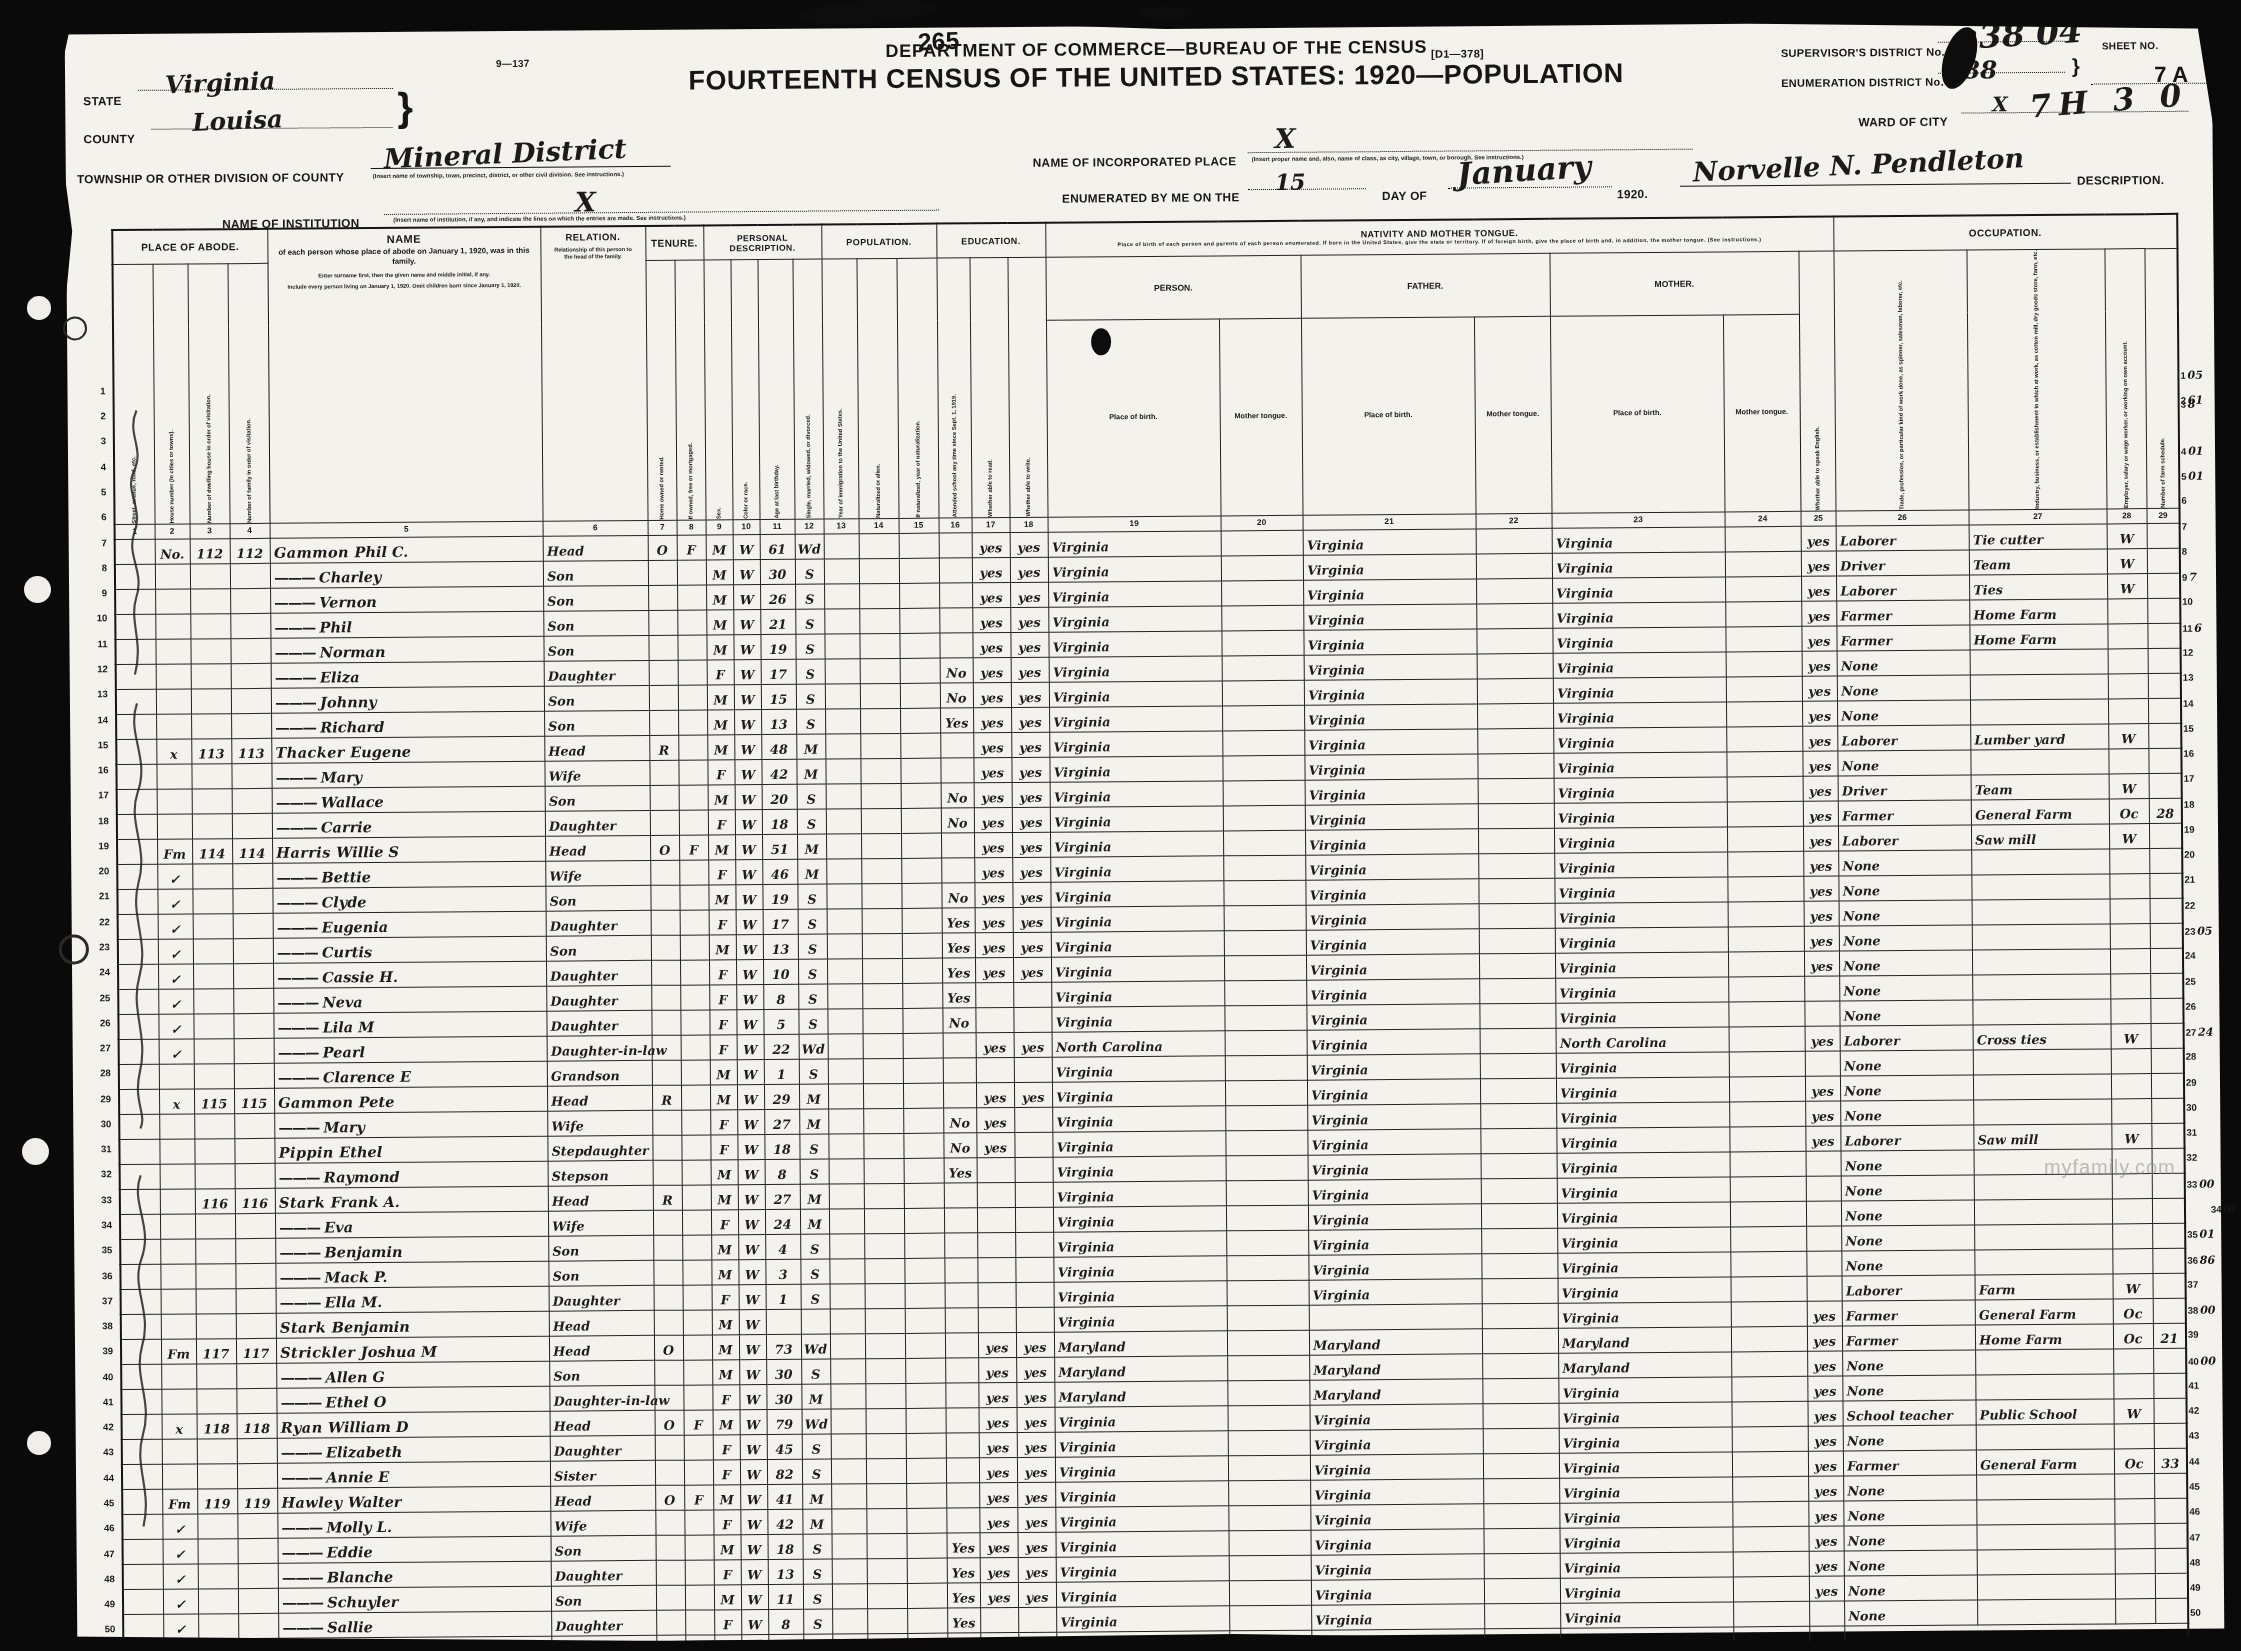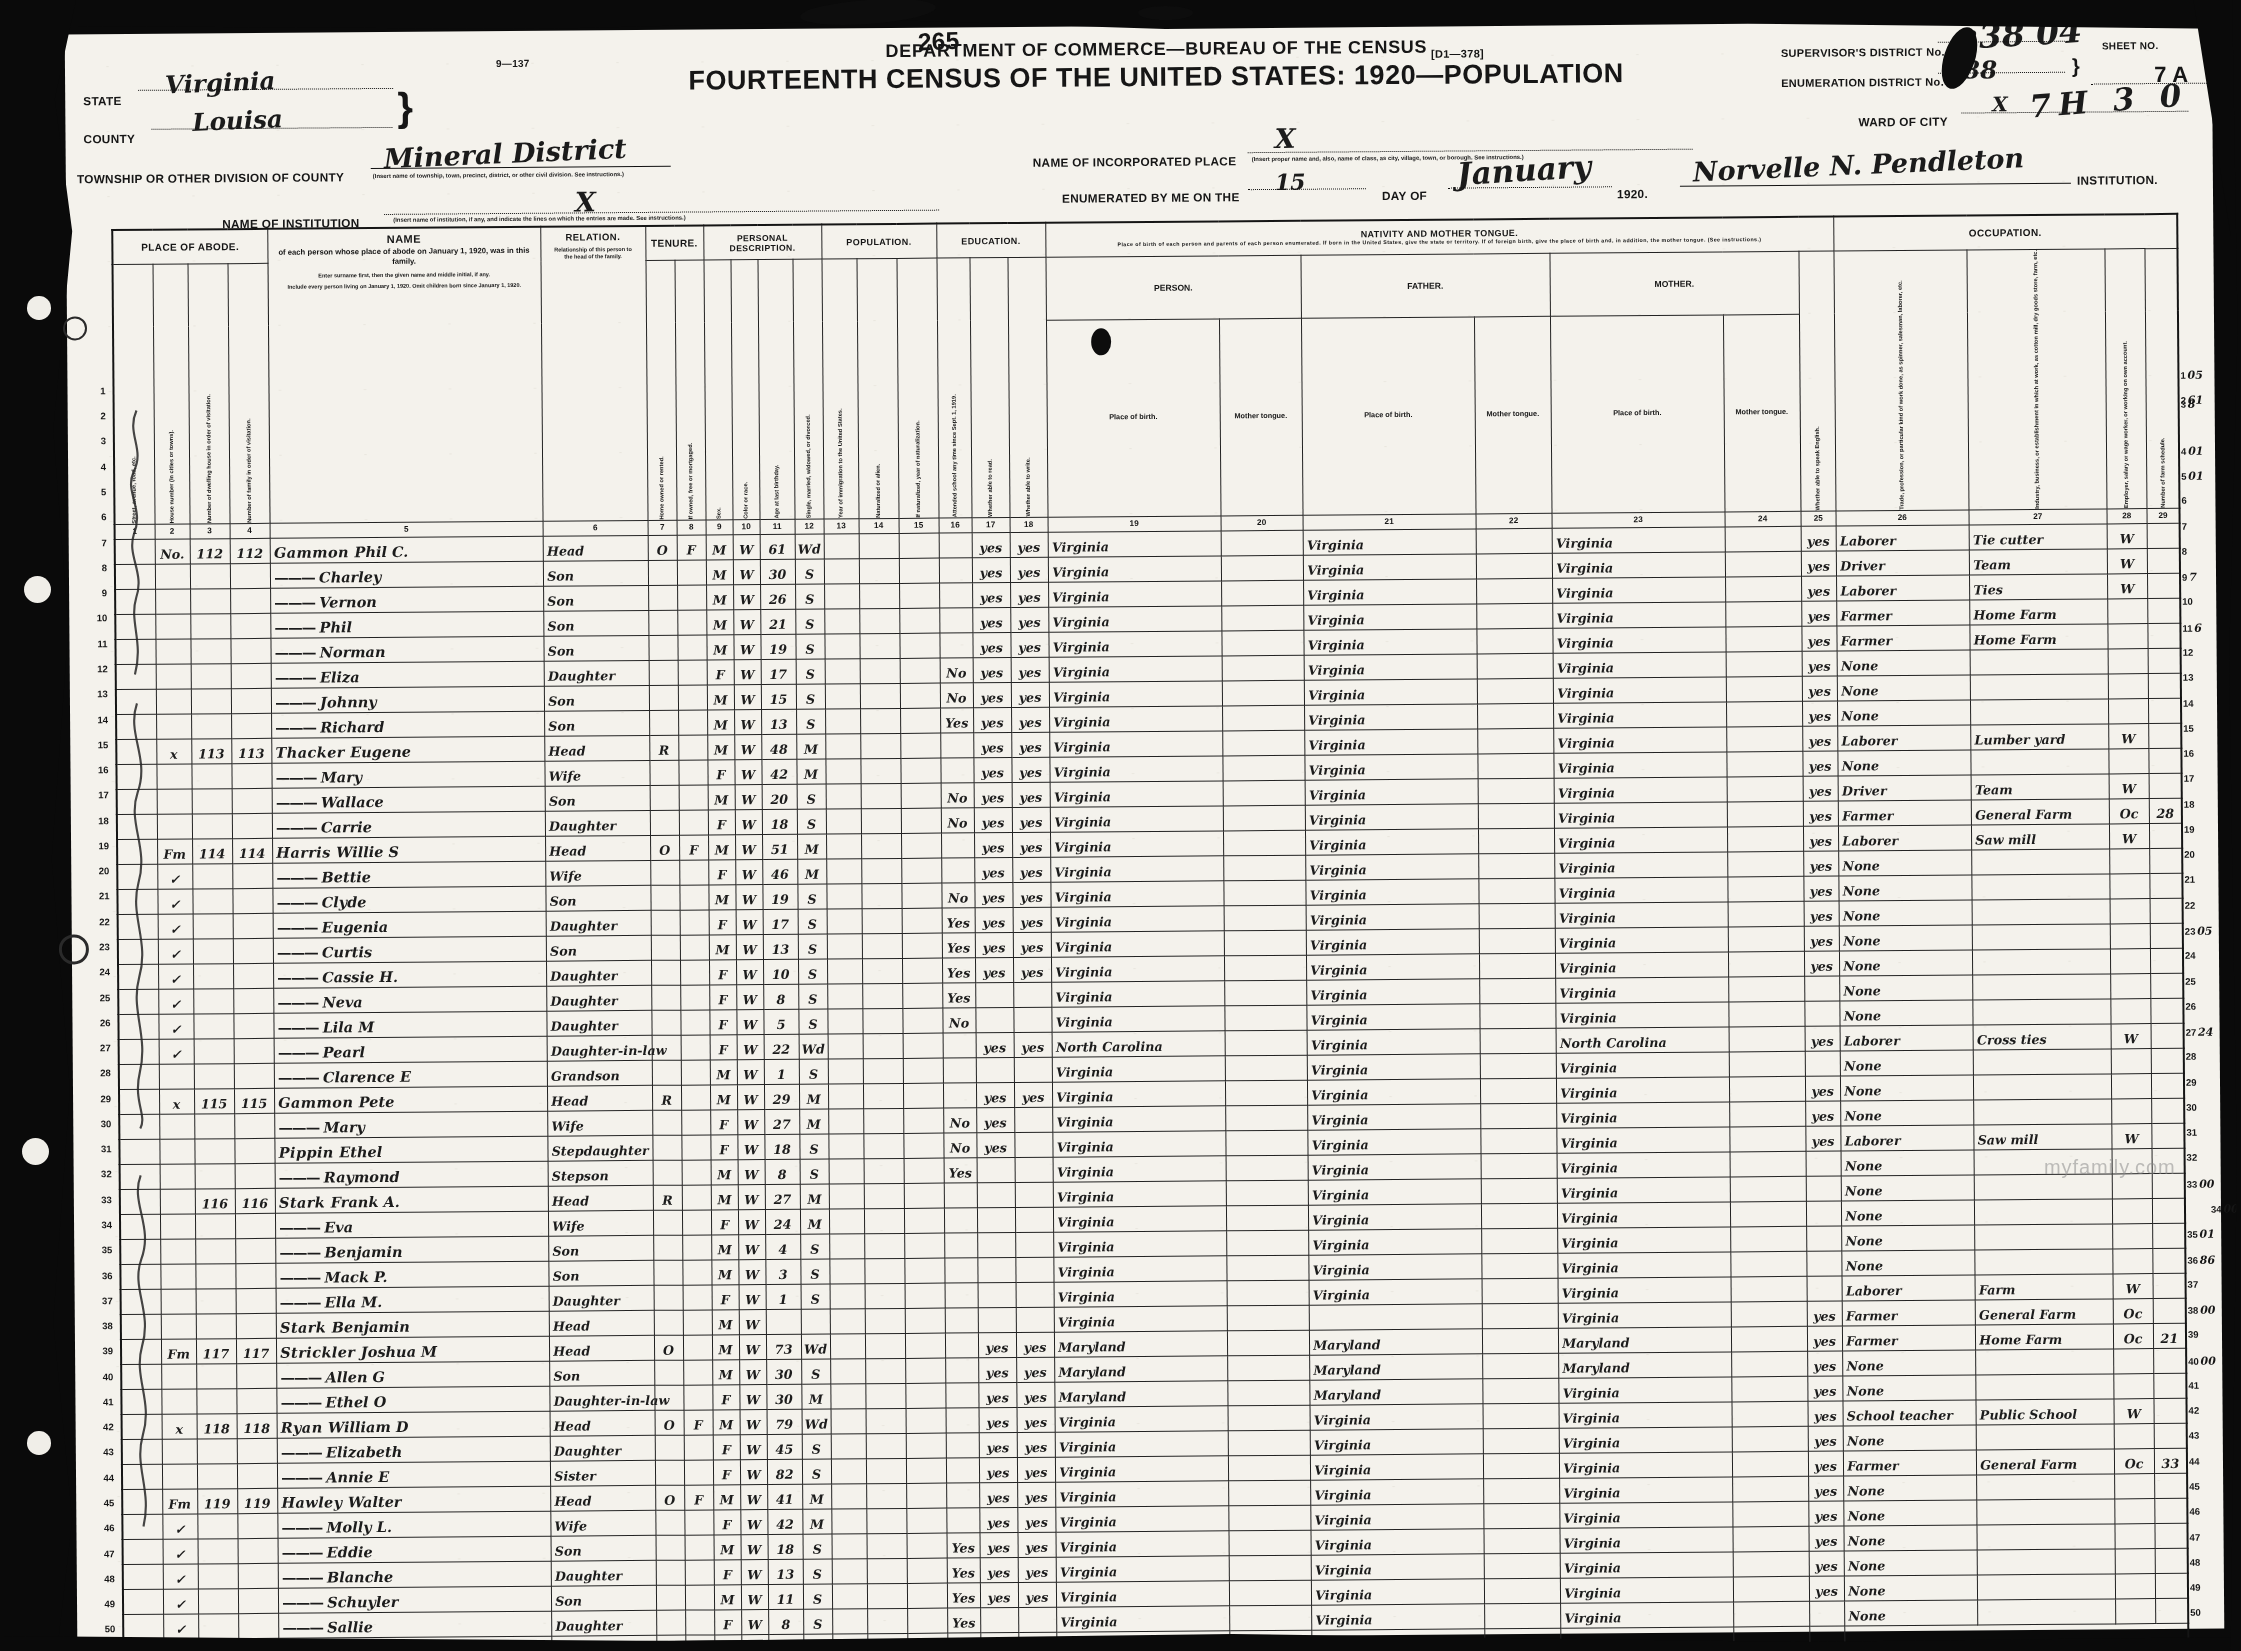--- a/index.html
+++ b/index.html
@@ -113,21 +113,21 @@
     <span class="pr lbl" style="left:996px;top:165px;font-size:11.8px;">ENUMERATED BY ME ON THE</span>
     <span class="pr hw" style="left:1209px;top:144px;font-size:22px;">15</span>
     <span class="pr dotl" style="left:1182px;top:164px;width:118px;"></span>
     <span class="pr lbl" style="left:1316px;top:165px;font-size:11.8px;">DAY OF</span>
     <span class="pr hw" style="left:1391px;top:129px;font-size:31px;transform:rotate(-3deg);">January</span>
     <span class="pr dotl" style="left:1382px;top:164px;width:164px;"></span>
     <span class="pr lbl" style="left:1551px;top:165px;font-size:11.8px;">1920.</span>
 
     <span class="pr hw" style="left:1627px;top:129px;font-size:27px;transform:rotate(-2deg);">Norvelle N. Pendleton</span>
     <span class="pr soll" style="left:1614px;top:164px;width:391px;"></span>
-    <span class="pr lbl" style="left:2011px;top:155px;font-size:11.8px;">INSTITUTION.</span>
+    <span class="pr lbl" style="left:2011px;top:155px;font-size:11.8px;">DESCRIPTION.</span>
 
     <table class="census">
       <colgroup>
         <col style="width:40px">
           <col style="width:35px">
           <col style="width:40px">
           <col style="width:40px">
         <col style="width:273px">
           <col style="width:105px">
         <col style="width:29px">

